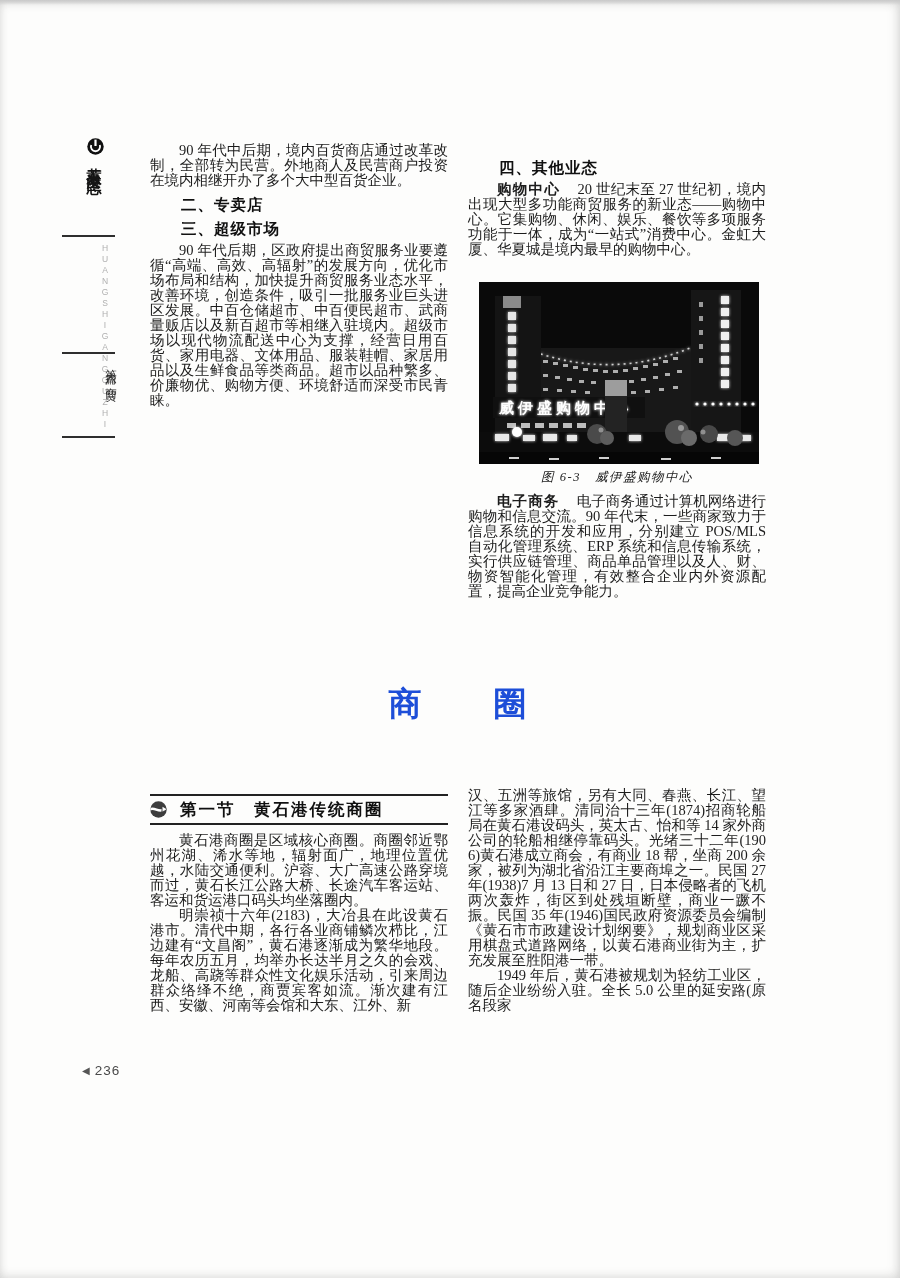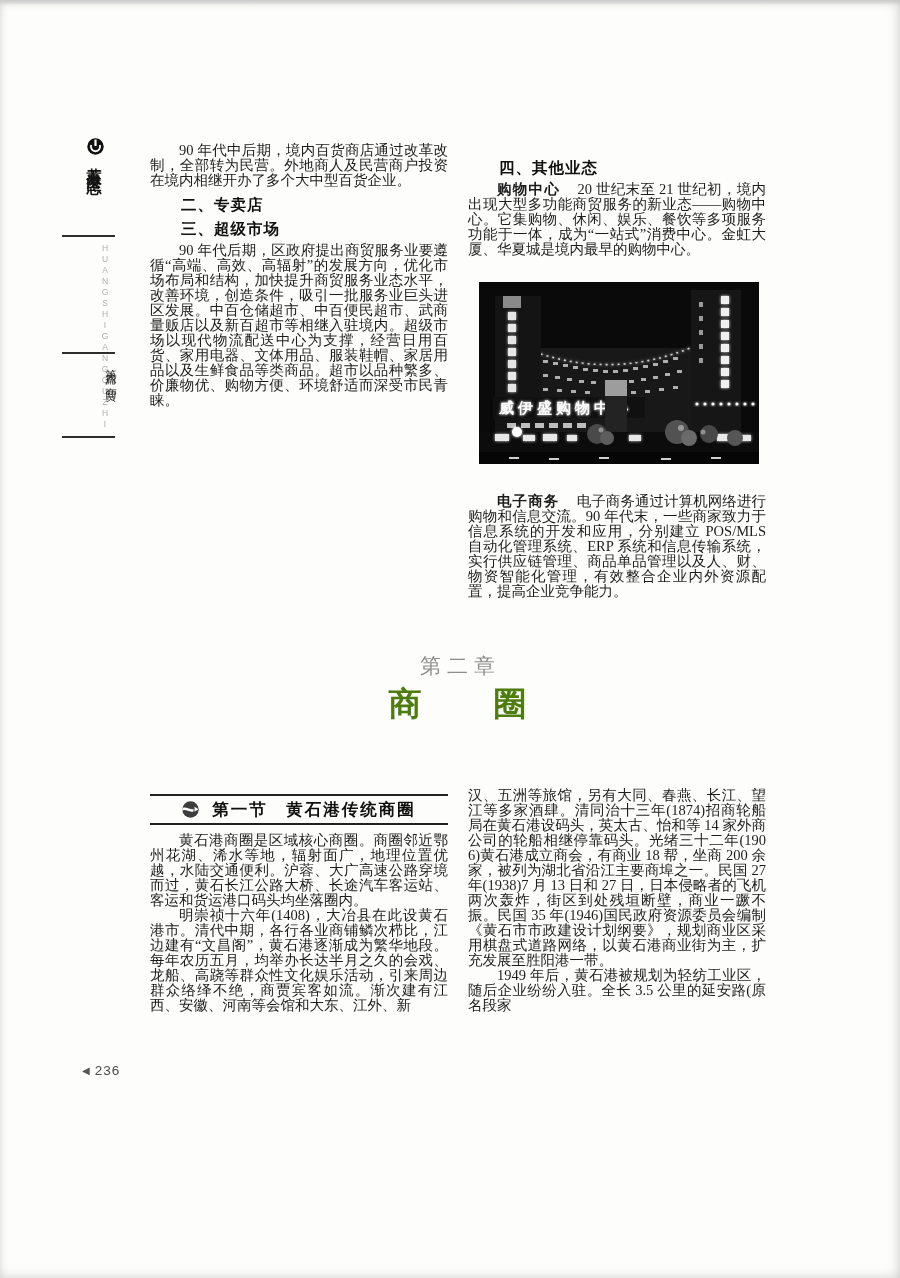--- a/index.html
+++ b/index.html
@@ -27,25 +27,25 @@
     font-family:"Liberation Sans","DejaVu Sans",sans-serif;
     font-weight:bold;font-size:15.5px;margin:9px 0 7px 2em;letter-spacing:1px;color:#111;
   }
   .lead{font-family:"Liberation Sans","DejaVu Sans",sans-serif;font-weight:bold;letter-spacing:1px;}
   .lead-gap{display:inline-block;width:1.2em;}
   
   .chapter-number{left:150px;top:652px;width:615px;text-align:center;
     font-size:21px;color:#8d8d8d;letter-spacing:6px;text-indent:6px;}
   .chapter-title{left:150px;top:682px;width:615px;text-align:center;
     font-family:"Liberation Sans","DejaVu Sans",sans-serif;
-    font-size:33px;font-weight:bold;color:#4d7c0f;letter-spacing:72px;text-indent:72px;}
+    font-size:33px;font-weight:bold;color:#1d4ed8;letter-spacing:72px;text-indent:72px;}
   
   .section-box{left:150px;top:794px;width:298px;}
   .section-box .rule{height:2px;background:#222;}
-  .section-box .inner{display:flex;align-items:center;justify-content:center;gap:13px;height:27px;}
+  .section-box .inner{display:flex;align-items:center;justify-content:flex-start;gap:13px;height:27px;}
   .section-head-text{font-family:"Liberation Sans","DejaVu Sans",sans-serif;
     font-weight:bold;font-size:16.5px;letter-spacing:2px;color:#101010;white-space:nowrap;}
   
   .figure-caption{left:468px;top:469px;width:298px;text-align:center;
     font-size:12.5px;letter-spacing:1.5px;color:#222;font-style:italic;}
   
   .page-number{left:82px;top:1063px;font-size:13.5px;color:#4a4a4a;
     font-family:Liberation Sans, sans-serif;letter-spacing:1px;}
   .page-number .tri{font-size:10px;position:relative;top:-1px;color:#555;margin-right:4px;}
   .scan-top{left:0;top:0;width:900px;height:5px;background:linear-gradient(#c9c9c9,rgba(255,255,255,0));}
@@ -74,21 +74,21 @@
 
   <div class="abs col" style="left:150px;top:143px">
     <p class="ind">90 年代中后期，境内百货商店通过改革改制，全部转为民营。外地商人及民营商户投资在境内相继开办了多个大中型百货企业。</p>
     <div class="sub-head">二、专卖店</div>
     <div class="sub-head">三、超级市场</div>
     <p class="ind">90 年代后期，区政府提出商贸服务业要遵循“高端、高效、高辐射”的发展方向，优化市场布局和结构，加快提升商贸服务业态水平，改善环境，创造条件，吸引一批服务业巨头进区发展。中百仓储超市、中百便民超市、武商量贩店以及新百超市等相继入驻境内。超级市场以现代物流配送中心为支撑，经营日用百货、家用电器、文体用品、服装鞋帽、家居用品以及生鲜食品等类商品。超市以品种繁多、价廉物优、购物方便、环境舒适而深受市民青睐。</p>
   </div>
 
   <div class="abs col" style="left:468px;top:150px">
     <div class="sub-head" style="margin-top:10px">四、其他业态</div>
-    <p class="ind"><span class="lead">购物中心</span><span class="lead-gap"></span><span>20 世纪末至 21 世纪初，境内出现大型多功能商贸服务的新业态——购物中心。它集购物、休闲、娱乐、餐饮等多项服务功能于一体，成为“一站式”消费中心。金虹大厦、华夏城是境内最早的购物中心。</span></p>
+    <p class="ind"><span class="lead">购物中心</span><span class="lead-gap"></span><span>20 世纪末至 27 世纪初，境内出现大型多功能商贸服务的新业态——购物中心。它集购物、休闲、娱乐、餐饮等多项服务功能于一体，成为“一站式”消费中心。金虹大厦、华夏城是境内最早的购物中心。</span></p>
   </div>
 
   <svg class="abs" style="left:479px;top:282px" width="280" height="182" viewBox="0 0 280 182">
     <defs>
       <filter id="glow" x="-40%" y="-40%" width="180%" height="180%">
         <feGaussianBlur stdDeviation="1.4" result="b"></feGaussianBlur>
         <feMerge>
             <feMergeNode in="b"></feMergeNode>
             <feMergeNode in="SourceGraphic"></feMergeNode>
           </feMerge>
@@ -214,26 +214,26 @@
     </g>
     <rect x="0" y="170" width="280" height="12" fill="#060606"></rect>
     <g fill="#cfcfcf">
         <rect x="30" y="175" width="10" height="2"></rect>
         <rect x="70" y="176" width="10" height="2"></rect>
         <rect x="120" y="175" width="10" height="2"></rect>
         <rect x="182" y="176" width="10" height="2"></rect>
         <rect x="232" y="175" width="10" height="2"></rect>
       </g>
   </svg>
+  <div class="abs figure-caption">图 6-3　威伊盛购物中心</div>
 
   <div class="abs col" style="left:468px;top:494px">
     <p class="ind"><span class="lead">电子商务</span><span class="lead-gap"></span><span>电子商务通过计算机网络进行购物和信息交流。90 年代末，一些商家致力于信息系统的开发和应用，分别建立 POS/MLS 自动化管理系统、ERP 系统和信息传输系统，实行供应链管理、商品单品管理以及人、财、物资智能化管理，有效整合企业内外资源配置，提高企业竞争能力。</span></p>
   </div>
 
-  <div class="abs chapter-number">第二章</div>
   <div class="abs chapter-title">商圈</div>
 
   <div class="abs section-box">
     <div class="rule"></div>
     <div class="inner">
       <svg width="17" height="17" viewBox="0 0 17 17">
         <defs>
             <clipPath id="secclip">
               <circle cx="8.5" cy="8.5" r="8.2"></circle>
             </clipPath>
@@ -245,22 +245,22 @@
           <path d="M12.5 5.8 L16.6 8.2 L12.5 10.6 Z" fill="#ffffff"></path>
         </g>
       </svg>
       <span class="section-head-text">第一节　黄石港传统商圈</span>
     </div>
     <div class="rule"></div>
   </div>
 
   <div class="abs col" style="left:150px;top:833px">
     <p class="ind">黄石港商圈是区域核心商圈。商圈邻近鄂州花湖、浠水等地，辐射面广，地理位置优越，水陆交通便利。沪蓉、大广高速公路穿境而过，黄石长江公路大桥、长途汽车客运站、客运和货运港口码头均坐落圈内。</p>
-    <p class="ind">明崇祯十六年(1408)，大冶县在此设黄石港市。清代中期，各行各业商铺鳞次栉比，江边建有“文昌阁”，黄石港逐渐成为繁华地段。每年农历五月，均举办长达半月之久的会戏、龙船、高跷等群众性文化娱乐活动，引来周边群众络绎不绝，商贾宾客如流。渐次建有江西、安徽、河南等会馆和大东、江外、新</p>
+    <p class="ind">明崇祯十六年(2183)，大冶县在此设黄石港市。清代中期，各行各业商铺鳞次栉比，江边建有“文昌阁”，黄石港逐渐成为繁华地段。每年农历五月，均举办长达半月之久的会戏、龙船、高跷等群众性文化娱乐活动，引来周边群众络绎不绝，商贾宾客如流。渐次建有江西、安徽、河南等会馆和大东、江外、新</p>
   </div>
 
   <div class="abs col" style="left:468px;top:788px">
     <p>汉、五洲等旅馆，另有大同、春燕、长江、望江等多家酒肆。清同治十三年(1874)招商轮船局在黄石港设码头，英太古、怡和等 14 家外商公司的轮船相继停靠码头。光绪三十二年(1906)黄石港成立商会，有商业 18 帮，坐商 200 余家，被列为湖北省沿江主要商埠之一。民国 27 年(1938)7 月 13 日和 27 日，日本侵略者的飞机两次轰炸，街区到处残垣断壁，商业一蹶不振。民国 35 年(1946)国民政府资源委员会编制《黄石市市政建设计划纲要》，规划商业区采用棋盘式道路网络，以黄石港商业街为主，扩充发展至胜阳港一带。</p>
-    <p class="ind">1949 年后，黄石港被规划为轻纺工业区，随后企业纷纷入驻。全长 3.5 公里的延安路(原名段家</p>
+    <p class="ind">1949 年后，黄石港被规划为轻纺工业区，随后企业纷纷入驻。全长 5.0 公里的延安路(原名段家</p>
   </div>
 
   <div class="abs page-number"><span class="tri">◀</span><span>236</span></div>
 </div>
 
 </body></html>

